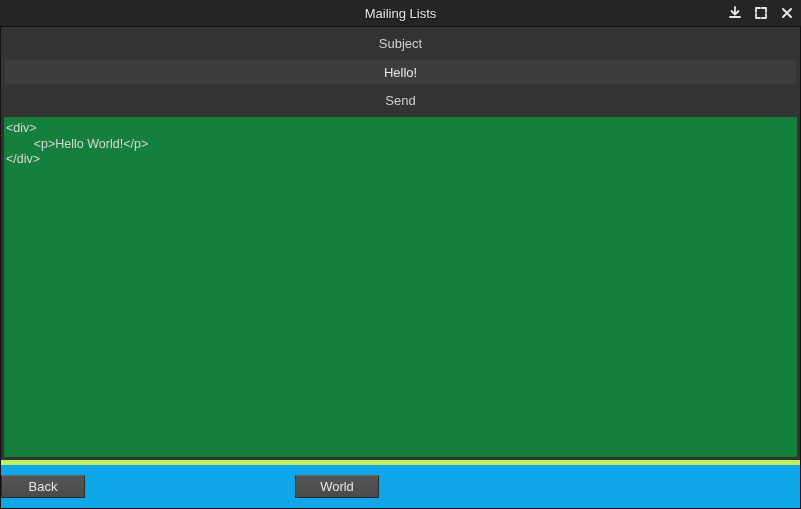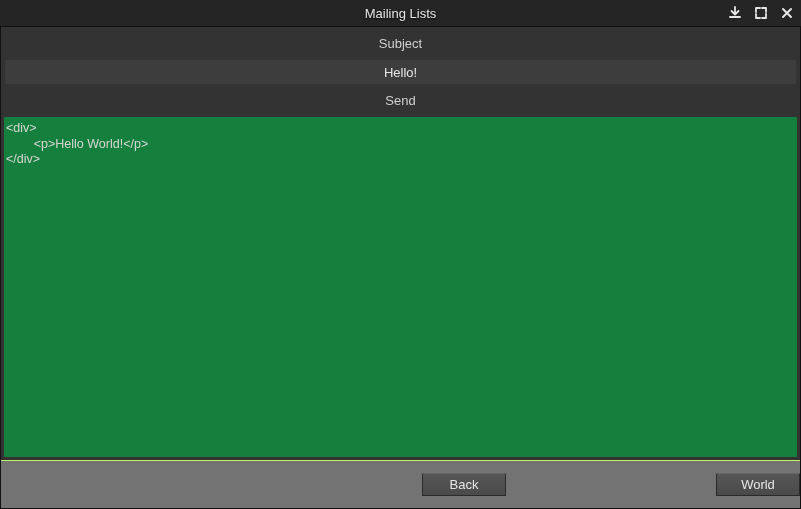--- a/index.html
+++ b/index.html
@@ -83,23 +83,23 @@
       font-family: inherit;
       line-height: 1.25;
       resize: none;
       outline: none;
       white-space: pre;
     }
     .button-row {
       height: 48px;
       display: flex;
       align-items: center;
-      justify-content: flex-end;
-      background: #737373;
-      border-top: 1px solid #bef264;
+      justify-content: flex-start;
+      background: #0ea5e9;
+      border-top: 5px solid #bef264;
     }
     .button-row-inner {
       display: flex;
       gap: 210px;
     }
     .btn {
       width: 84px;
       height: 23px;
       background: linear-gradient(to bottom, #565656, #4a4a4a);
       border: 1px solid #2a2a2a;

